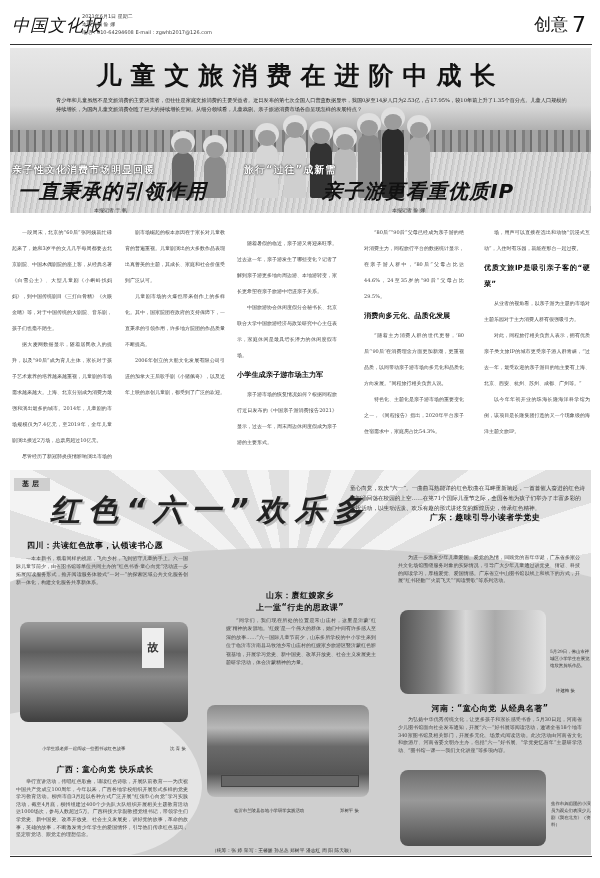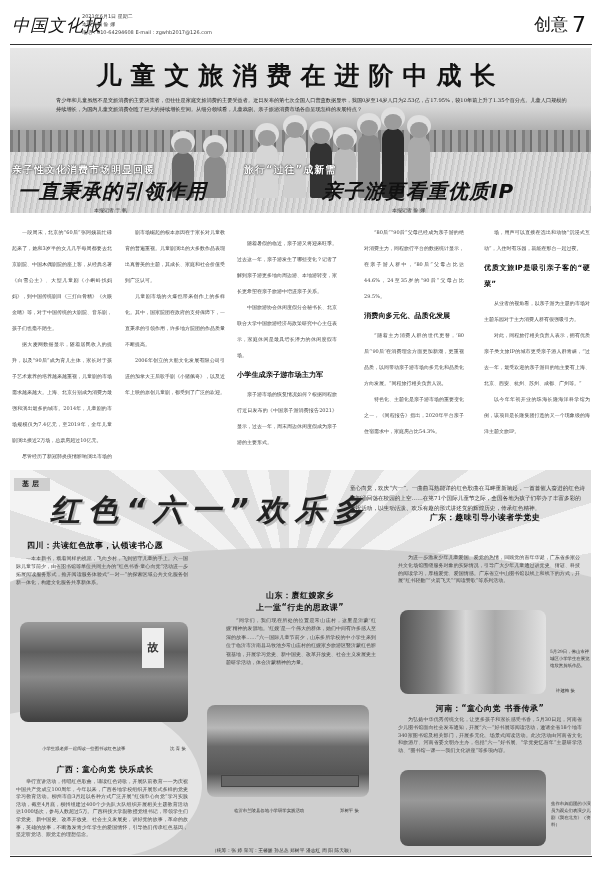--- a/index.html
+++ b/index.html
@@ -148,21 +148,21 @@
 <div class="caption" style="left:340px;top:808px">郑树平  摄</div>
 
 <div class="h5" style="left:420px;top:512px;width:130px">广东：趣味引导小读者学党史</div>
 <div class="col" style="left:398px;top:554px;width:182px;height:44px;line-height:7.8px">
     <p>为进一步激发少年儿童爱国、爱党的热情，回顾党的百年华诞，广东省多家公共文化场馆围绕服务对象的实际情况，引导广大少年儿童通过讲党史、猜谜、科技的阅读学习，厚植爱党、爱国情感。广东省立中山图书馆以线上和线下的方式，开展“红书轻翻”“火箭飞天”“阅读赞歌”等系列活动。</p>
   </div>
 <div class="photo" style="left:400px;top:610px;width:146px;height:84px;background:linear-gradient(90deg,#555 0%,#8a8a8a 25%,#d8d8d8 45%,#aaa 65%,#e2e2e2 100%)"></div>
 <div class="caption" style="left:550px;top:648px;width:40px;line-height:7px">5月29日，佛山市禅城区小学学生在展览馆欣赏剪纸作品。</div>
 <div class="caption" style="left:556px;top:688px">许建梅  摄</div>
 
-<div class="h5" style="left:430px;top:703px;width:120px">河南：“童心向党  书香传承”</div>
+<div class="h5" style="left:430px;top:703px;width:120px">河南：“童心向党  从经典名著”</div>
 <div class="col" style="left:398px;top:716px;width:184px;height:42px;line-height:7.8px">
     <p>为弘扬中华优秀传统文化，让更多孩子和家长感受书香，5月30日起，河南省少儿图书馆面向社会发布通知，开展“六一”好书展等阅读活动，邀请全省18个地市340家图书馆及相关部门，开展多元化、场景式阅读活动。此次活动由河南省文化和旅游厅、河南省委文明办主办，包括“六一”好书展、“学党史忆百年”主题研学活动、“图书馆一课——我们文化讲座”等多项内容。</p>
   </div>
 <div class="photo" style="left:400px;top:770px;width:146px;height:76px;background:linear-gradient(180deg,#6d6d6d 0%,#999 40%,#505050 100%)"></div>
 <div class="caption" style="left:551px;top:800px;width:40px;line-height:7px">焦作市舞蹈团的小演员为观众们表演少儿剧《我在北京》（资料）</div>
 
 <div class="credits">（统筹：张  婷    采写：王馨媛  孙丛丛  郑树平  潘志红  周  阳  陈天颖）</div>
 <div class="footrule"></div>
 
 </body></html>

